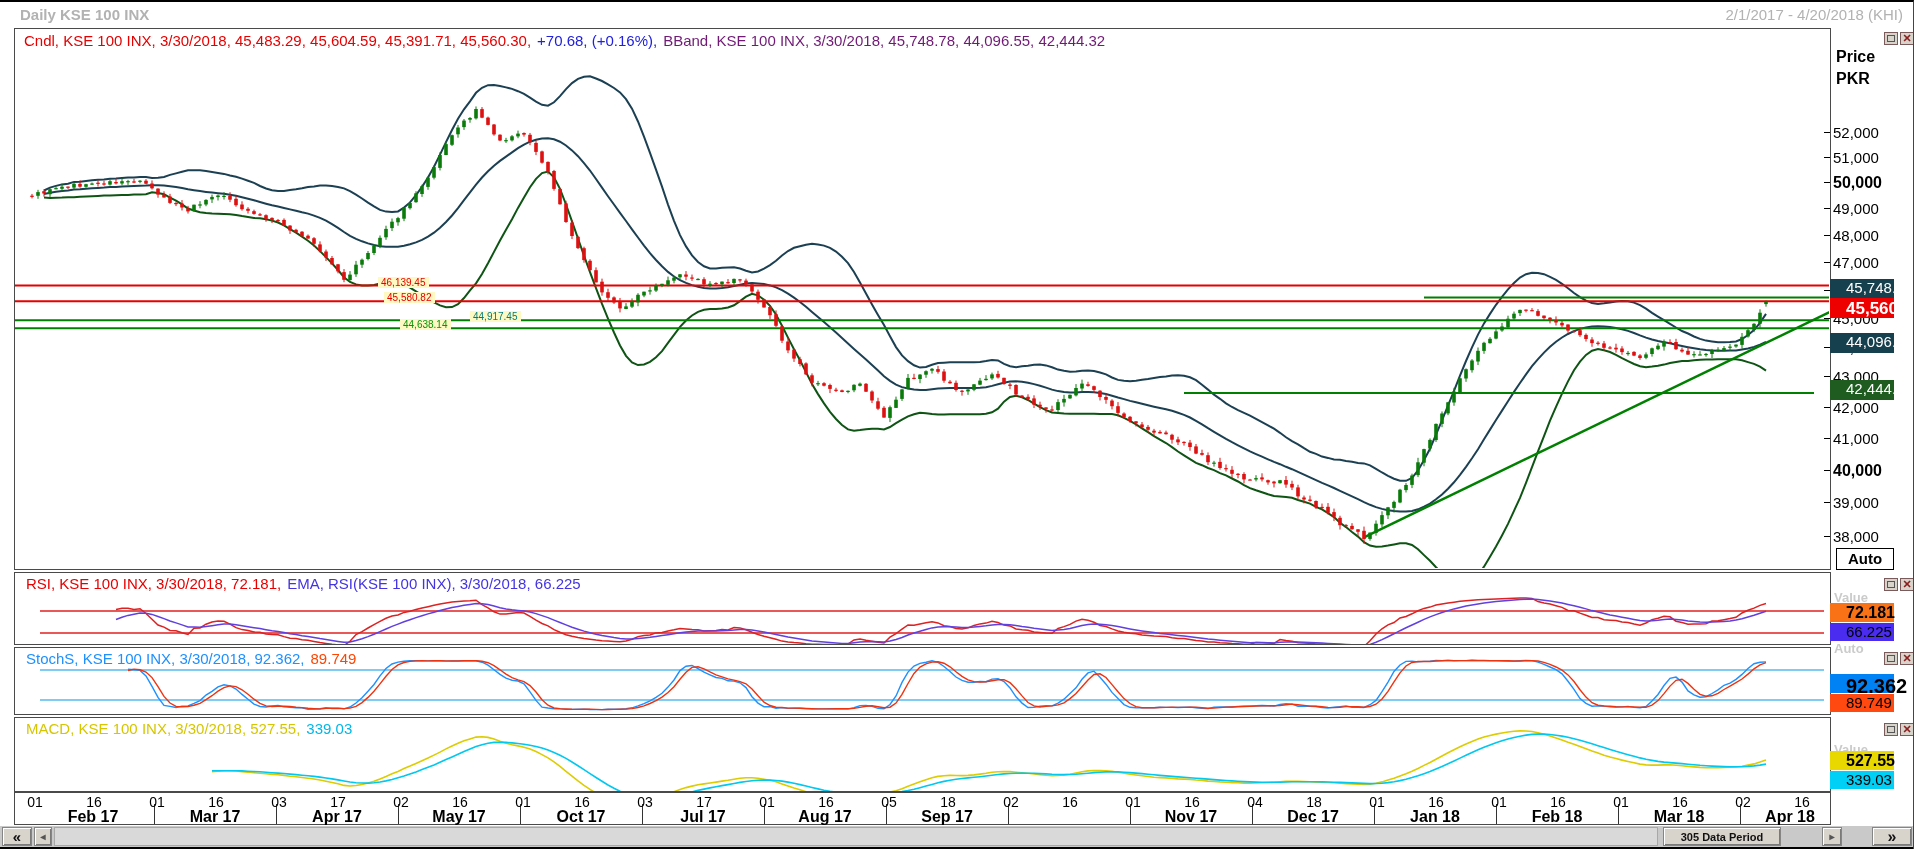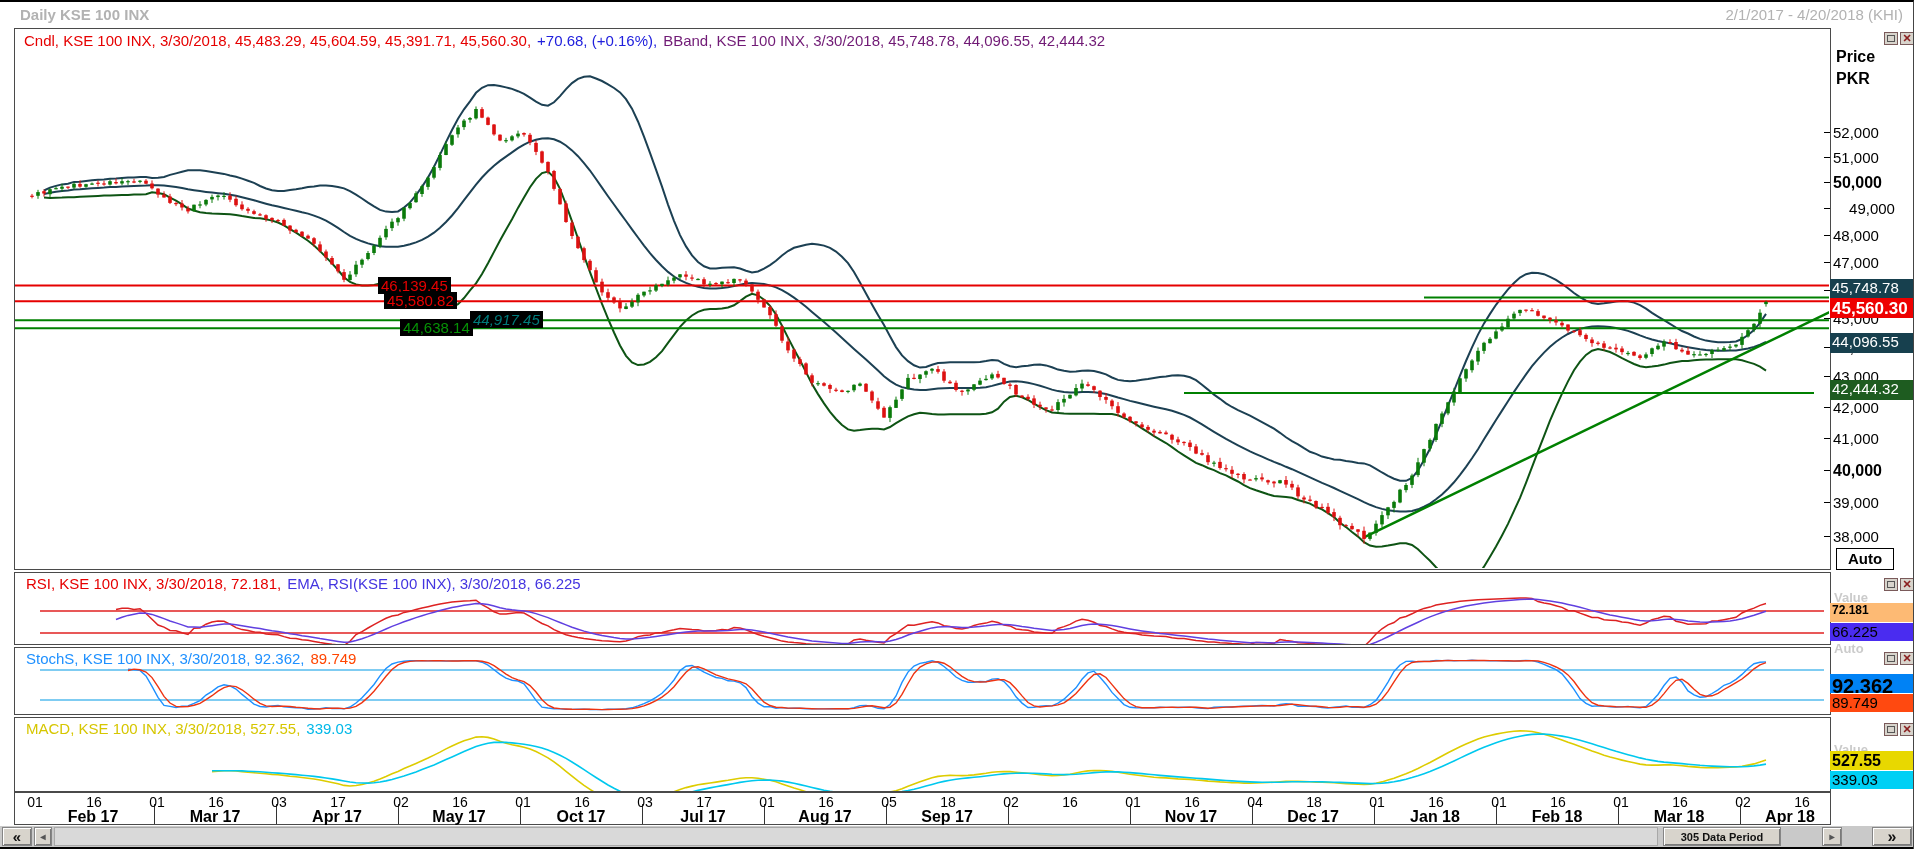--- a/index.html
+++ b/index.html
@@ -21,37 +21,37 @@
   .legend{position:absolute;font-size:15px;white-space:nowrap;z-index:4}
   .legend span{margin-right:6px}
   #legend-price{left:24px;top:30px}
   #legend-rsi{left:26px;top:573px}
   #legend-stoch{left:26px;top:648px}
   #legend-macd{left:26px;top:718px}
   
   .axis-head{left:1836px;font-size:16px;font-weight:bold;color:#000;z-index:4}
   .ytick{position:absolute;left:1833px;width:78px;font-size:15px;color:#000;z-index:2;white-space:nowrap}
   .ytickline{position:absolute;left:1824px;width:7px;height:1px;background:#000;z-index:2}
-  .badge{position:absolute;left:1830px;width:84px;z-index:6;font-size:15px;line-height:1.25;padding-left:2px;box-sizing:border-box;white-space:nowrap}
+  .badge{position:absolute;left:1830px;width:64px;z-index:6;font-size:15px;line-height:1.25;padding-left:16px;box-sizing:border-box;white-space:nowrap}
   .badge.white{color:#fff}
   .faint{position:absolute;left:1834px;font-size:13px;font-weight:bold;color:#cbcbcb;z-index:4}
   
   .winbtns{position:absolute;z-index:7;display:flex;gap:2px}
   .winbtn{width:14px;height:13px;background:#d8d4cc;border:1px solid #7a5a5a;box-sizing:border-box;display:flex;align-items:center;justify-content:center;cursor:pointer}
   .winbtn .sq{width:6px;height:5px;border:1px solid #555}
   .winbtn.close{color:#8b2020;font-weight:bold;font-size:11px;line-height:1}
   
   #auto-btn{left:1836px;top:546px;width:56px;height:20px;border:1px solid #000;background:#fff;color:#000;
             font-size:15px;font-weight:bold;text-align:center;line-height:19px;z-index:6;cursor:pointer}
   
   .dlab{position:absolute;top:792px;font-size:14px;color:#000;transform:translateX(-50%);z-index:4}
   .mlab{position:absolute;top:806px;font-size:16px;font-weight:bold;color:#000;transform:translateX(-50%);z-index:4}
   .msep{position:absolute;top:802px;width:1px;height:20px;background:#333;z-index:4}
   
-  .hlab{position:absolute;font-size:15px;background:#000000;padding:0 3px;z-index:4;white-space:nowrap}
+  .hlab{position:absolute;font-size:10px;background:#fef9c3;padding:0 3px;z-index:4;white-space:nowrap}
   
   #scroll{left:0;top:824px;width:1914px;height:21px;background:#c9c9c9;z-index:5}
   .sbtn{position:absolute;top:1px;height:19px;background:#d8d4cc;border:1px solid #858585;
         box-shadow:inset 1px 1px 0 #fff,inset -1px -1px 0 #7a7a7a;box-sizing:border-box;
         display:flex;align-items:center;justify-content:center;font-weight:bold;color:#111;cursor:pointer}
   #sb-thumb{position:absolute;left:54px;top:1px;width:1604px;height:19px;background:#d9d9d9;border:1px solid #a8a8a8;box-sizing:border-box;cursor:pointer}
   #blackstrip{left:0;top:845px;width:1914px;height:4px;background:#000;z-index:5}
 </style>
 </head>
 <body>
@@ -726,49 +726,49 @@
   <div class="badge white" style="top:277px;height:19px;background:#17404e">45,748.78</div>
   <div class="badge white" style="top:296px;height:20px;background:#ee0000;font-size:17px;font-weight:bold">45,560.30</div>
   <div class="badge white" style="top:331px;height:20px;background:#17404e">44,096.55</div>
   <div class="badge white" style="top:378px;height:20px;background:#1e5c20">42,444.32</div>
 
   <div class="abs" id="auto-btn">Auto</div>
   <div class="faint" style="top:588px">Value</div>
   <div class="faint" style="top:639px">Auto</div>
   <div class="faint" style="top:740px">Value</div>
 
-  <div class="badge" style="top:601px;height:19px;background:#fdba74;font-weight:bold;font-size:12px;color:#000">72.181</div>
+  <div class="badge" style="top:601px;height:19px;background:#f97316;font-weight:bold;font-size:16px;color:#000">72.181</div>
   <div class="badge" style="top:621px;height:18px;background:#4a2cf0;color:#000">66.225</div>
   <div class="badge" style="top:672px;height:19px;background:#0082f5;font-weight:bold;font-size:20px;color:#000">92.362</div>
   <div class="badge" style="top:692px;height:18px;background:#ff4910;color:#000">89.749</div>
   <div class="badge" style="top:749px;height:19px;background:#e8d800;font-weight:bold;font-size:16px;color:#000">527.55</div>
   <div class="badge" style="top:769px;height:18px;background:#00d0f5;color:#000">339.03</div>
 
   <div class="abs" id="scroll">
     <div class="sbtn" style="left:2px;width:30px;font-size:15px">«</div>
     <div class="sbtn" style="left:34px;width:18px;font-size:10px;color:#555">◂</div>
     <div id="sb-thumb"></div>
     <div class="sbtn" style="left:1663px;width:118px;font-size:11px">305 Data Period</div>
     <div class="sbtn" style="left:1822px;width:20px;font-size:10px;color:#555">▸</div>
     <div class="sbtn" style="left:1872px;width:40px;font-size:16px">»</div>
   </div>
   <div class="abs" id="blackstrip"></div>
 
 <div class="hlab" style="left: 378px; top: 274.622px; color: rgb(230, 0, 0);">46,139.45</div>
     <div class="hlab" style="left: 384px; top: 290.312px; color: rgb(230, 0, 0);">45,580.82</div>
-    <div class="hlab" style="left: 470px; top: 309.195px; color: rgb(0, 123, 123); font-style: italic;">44,917.45</div>
+    <div class="hlab" style="left: 470px; top: 309.195px; color: rgb(0, 123, 123);">44,917.45</div>
     <div class="hlab" style="left: 400px; top: 317.229px; color: rgb(6, 147, 6);">44,638.14</div>
     <div class="ytickline" style="top: 130px;"></div>
     <div class="ytick" style="top: 122px;">52,000</div>
     <div class="ytickline" style="top: 155px;"></div>
     <div class="ytick" style="top: 147px;">51,000</div>
     <div class="ytickline" style="top: 180px;"></div>
     <div class="ytick" style="top: 172px; font-weight: bold; font-size: 16px;">50,000</div>
     <div class="ytickline" style="top: 206px;"></div>
-    <div class="ytick" style="top: 198px; text-align: center;">49,000</div>
+    <div class="ytick" style="top: 198px;">49,000</div>
     <div class="ytickline" style="top: 233px;"></div>
     <div class="ytick" style="top: 225px;">48,000</div>
     <div class="ytickline" style="top: 260px;"></div>
     <div class="ytick" style="top: 252px;">47,000</div>
     <div class="ytickline" style="top: 288px;"></div>
     <div class="ytick" style="top: 280px;">46,000</div>
     <div class="ytickline" style="top: 316px;"></div>
     <div class="ytick" style="top: 308px;">45,000</div>
     <div class="ytickline" style="top: 345px;"></div>
     <div class="ytick" style="top: 337px;">44,000</div>

